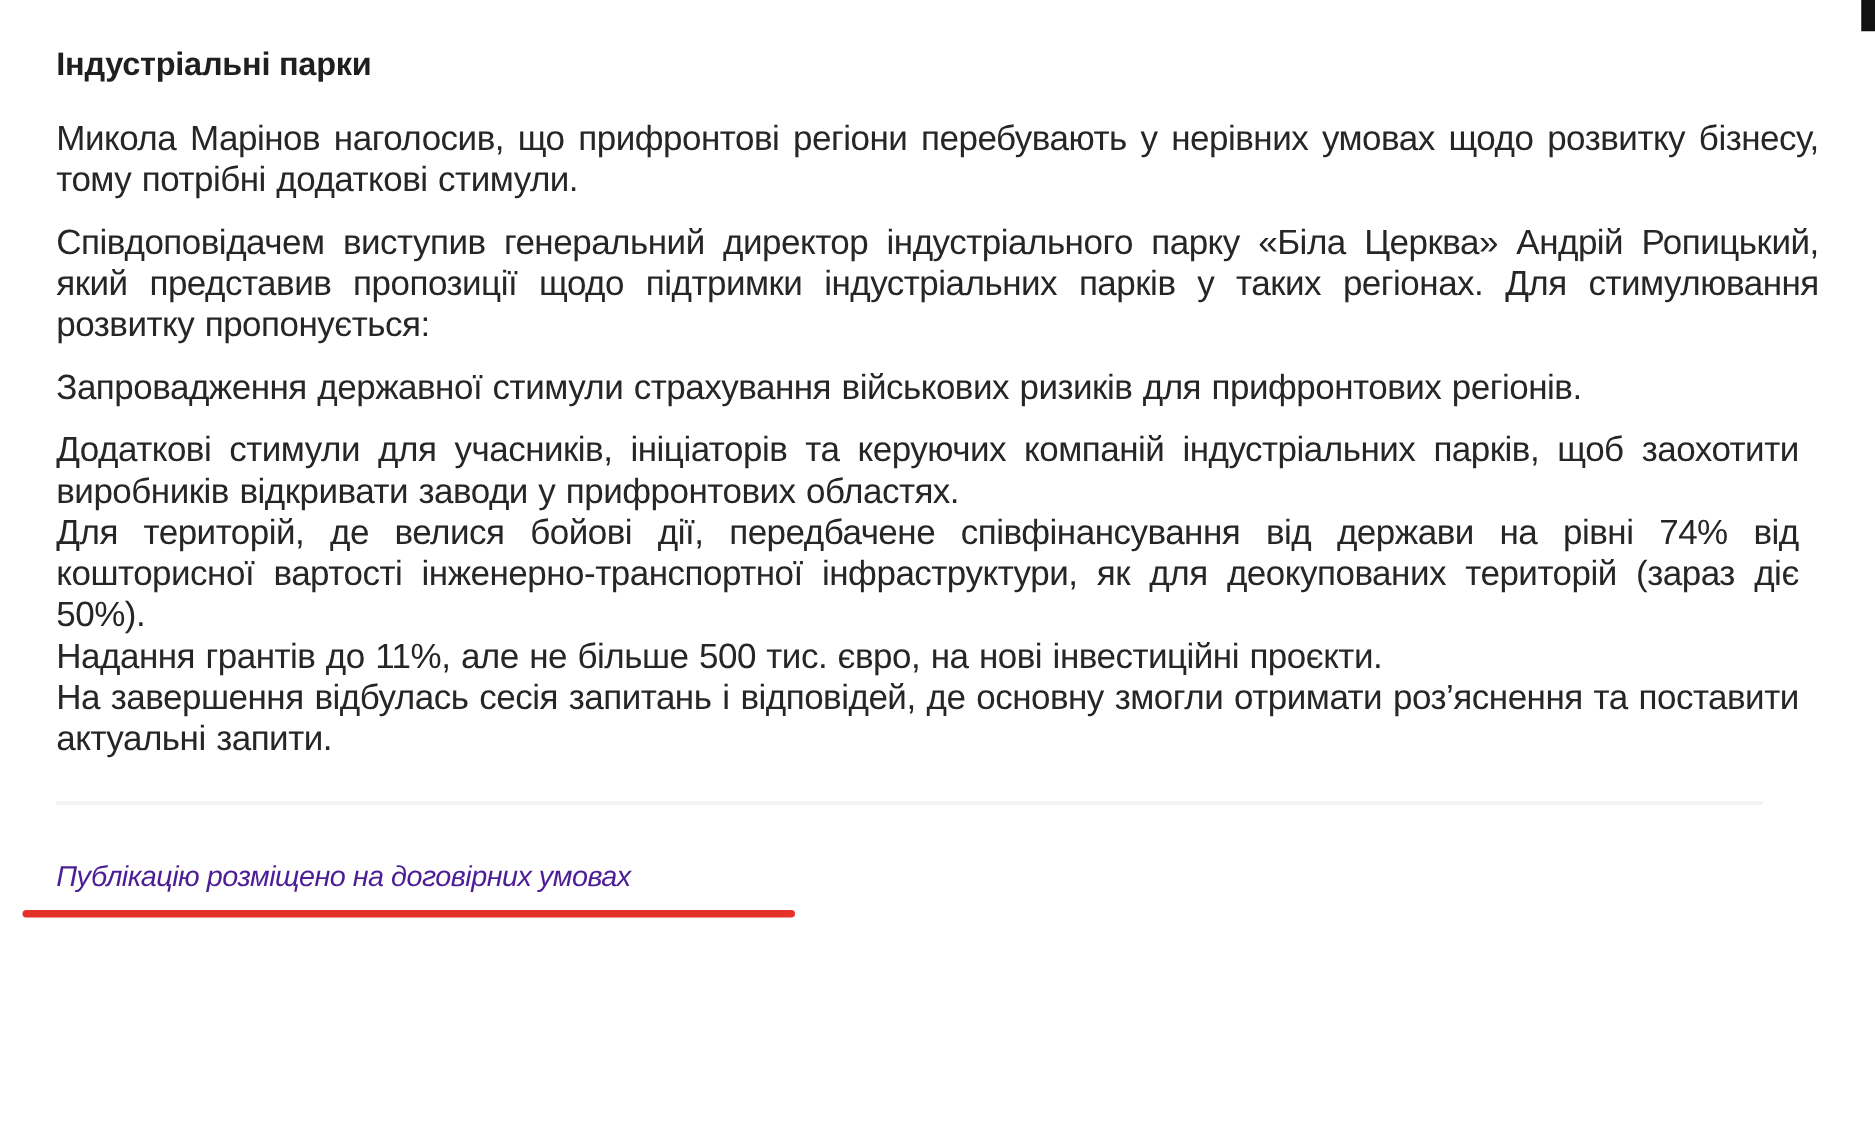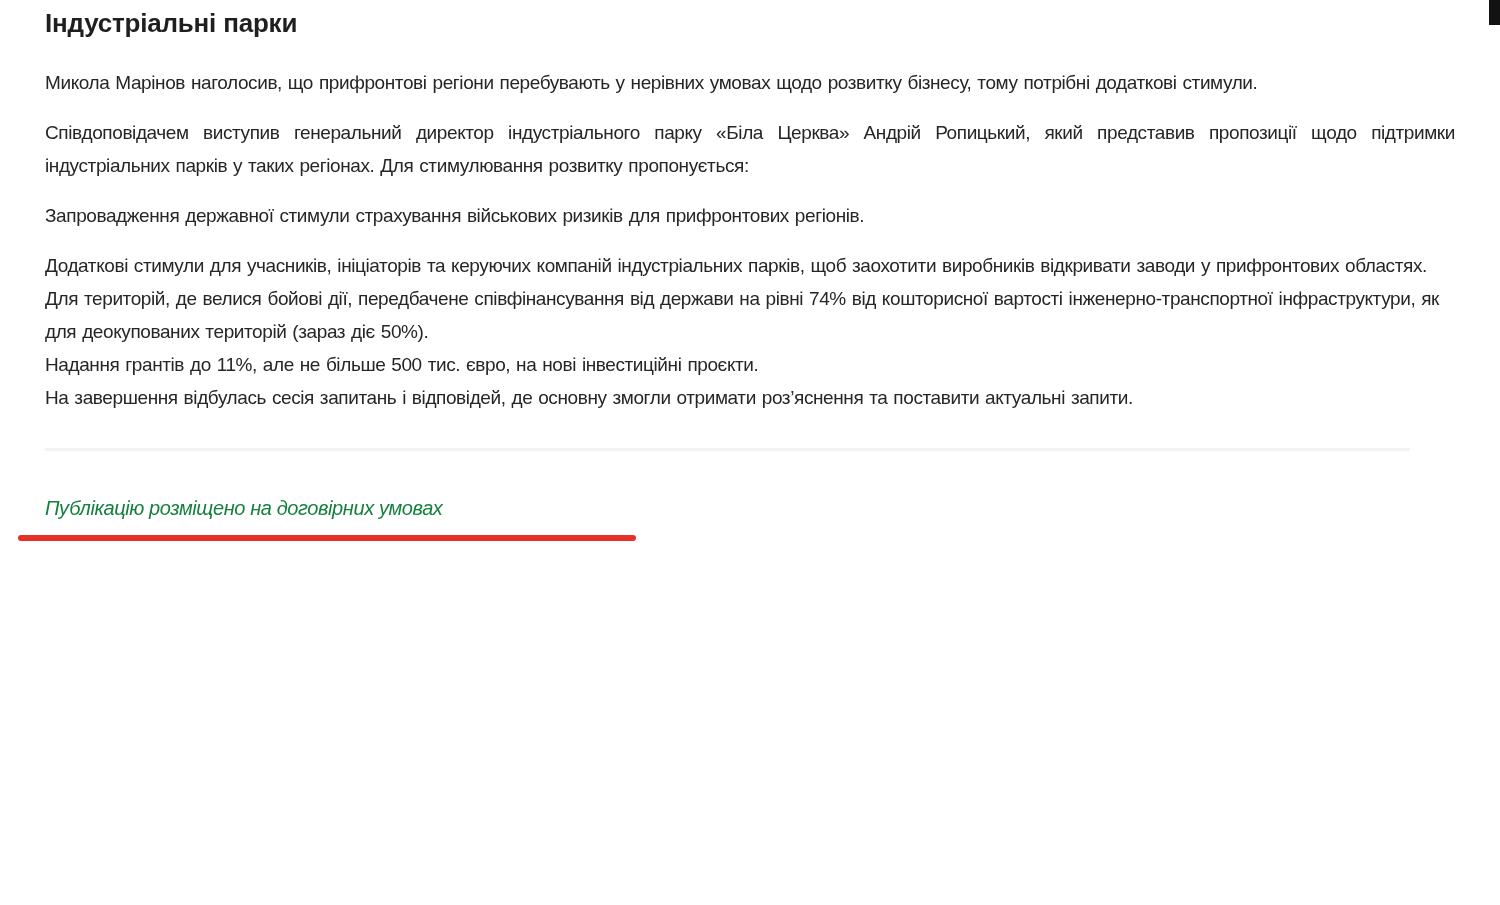--- a/index.html
+++ b/index.html
@@ -20,58 +20,58 @@
     top: 0;
     right: 0;
     width: 11px;
     height: 25px;
     background: #121212;
   }
   .article {
     position: absolute;
     left: 45px;
     right: 45px;
-    top: 8px;
+    top: 36px;
   }
   h1.heading {
     font-size: 26px;
     line-height: 30px;
     font-weight: bold;
     color: #1f1f1f;
     margin: 0 0 28px 0;
     letter-spacing: -0.2px;
   }
   p.para {
-    font-size: 19px;
+    font-size: 28px;
     line-height: 33px;
     text-align: justify;
     margin: 0 0 17px 0;
     letter-spacing: -0.4px;
     word-spacing: 1px;
   }
   .block p.para {
     margin: 0;
   }
   .block {
     margin: 0 16px 0 0;
   }
   hr.divider {
     border: none;
     height: 3px;
     background: #f2f2f2;
     margin: 34px 45px 0 0;
     width: auto;
   }
   p.footer-note {
-    font-size: 20px;
+    font-size: 23px;
     font-style: italic;
     line-height: 30px;
     margin: 42px 0 0 0;
     letter-spacing: -0.4px;
-    color: #15803d;
+    color: #4c1d95;
   }
   .red-underline {
     width: 618px;
     height: 6px;
     border-radius: 3px;
     margin-top: 12px;
     margin-left: -27px;
     position: relative;
   }
 </style>

